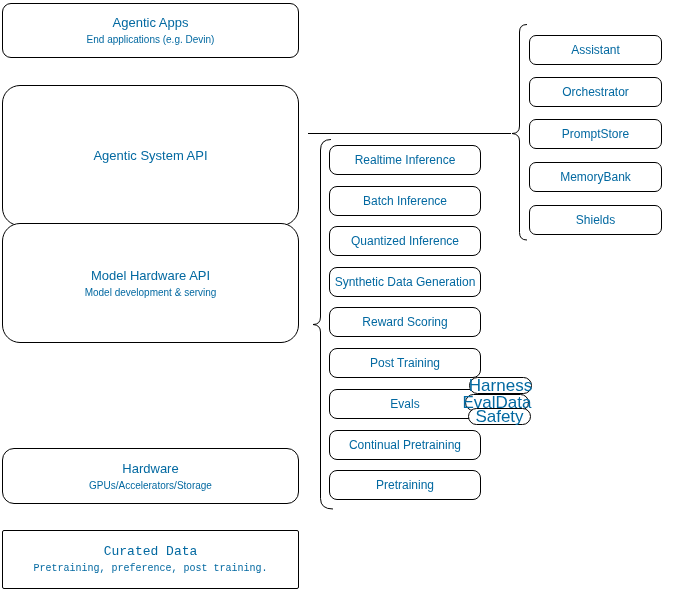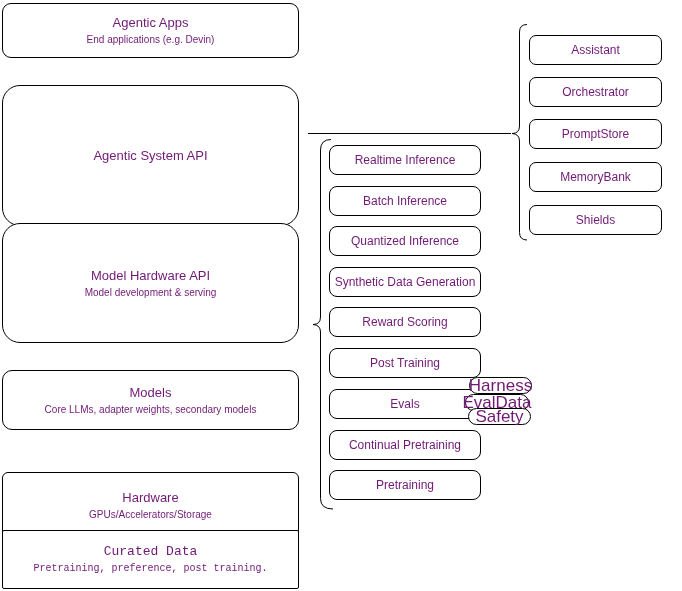--- a/index.html
+++ b/index.html
@@ -6,21 +6,21 @@
     margin: 0;
     padding: 0;
     background: #ffffff;
   }
   .canvas {
     position: relative;
     width: 682px;
     height: 591px;
     background: #ffffff;
     font-family: "Liberation Sans", sans-serif;
-    color: #701a75;
+    color: #0369a1;
     overflow: hidden;
   }
   .connectors {
     position: absolute;
     left: 0;
     top: 0;
     width: 682px;
     height: 591px;
     pointer-events: none;
   }
@@ -35,21 +35,21 @@
     flex-direction: column;
     align-items: center;
     justify-content: center;
     gap: 4px;
     text-align: center;
   }
   #box-agentic-apps       { top: 3px;   height: 55px;  border-radius: 9px; }
   #box-agentic-system-api { top: 85px;  height: 141px; border-radius: 18px; }
   #box-model-toolchain-api{ top: 223px; height: 120px; border-radius: 18px; }
   #box-models             { top: 370px; height: 60px;  border-radius: 10px; }
-  #box-hardware           { top: 472px; height: 67px;  border-radius: 6px; }
+  #box-hardware           { top: 448px; height: 56px;  border-radius: 12px; }
   #box-curated-data       { top: 530px; height: 59px;  border-radius: 2px; font-family: Liberation Mono, monospace; }
   .box-title {
     font-size: 13px;
     line-height: 15px;
   }
   .box-subtitle {
     font-size: 10px;
     line-height: 12px;
   }
   .tool-box {
@@ -134,24 +134,20 @@
 
   <div class="layer-box" id="box-agentic-system-api">
     <div class="box-title">Agentic System API</div>
   </div>
 
   <div class="layer-box" id="box-model-toolchain-api">
     <div class="box-title">Model Hardware API</div>
     <div class="box-subtitle">Model development &amp; serving</div>
   </div>
 
-  <div class="layer-box" id="box-models">
-    <div class="box-title">Models</div>
-    <div class="box-subtitle">Core LLMs, adapter weights, secondary models</div>
-  </div>
 
   <div class="layer-box" id="box-hardware">
     <div class="box-title">Hardware</div>
     <div class="box-subtitle">GPUs/Accelerators/Storage</div>
   </div>
 
   <div class="layer-box" id="box-curated-data">
     <div class="box-title">Curated Data</div>
     <div class="box-subtitle">Pretraining, preference, post training.</div>
   </div>

